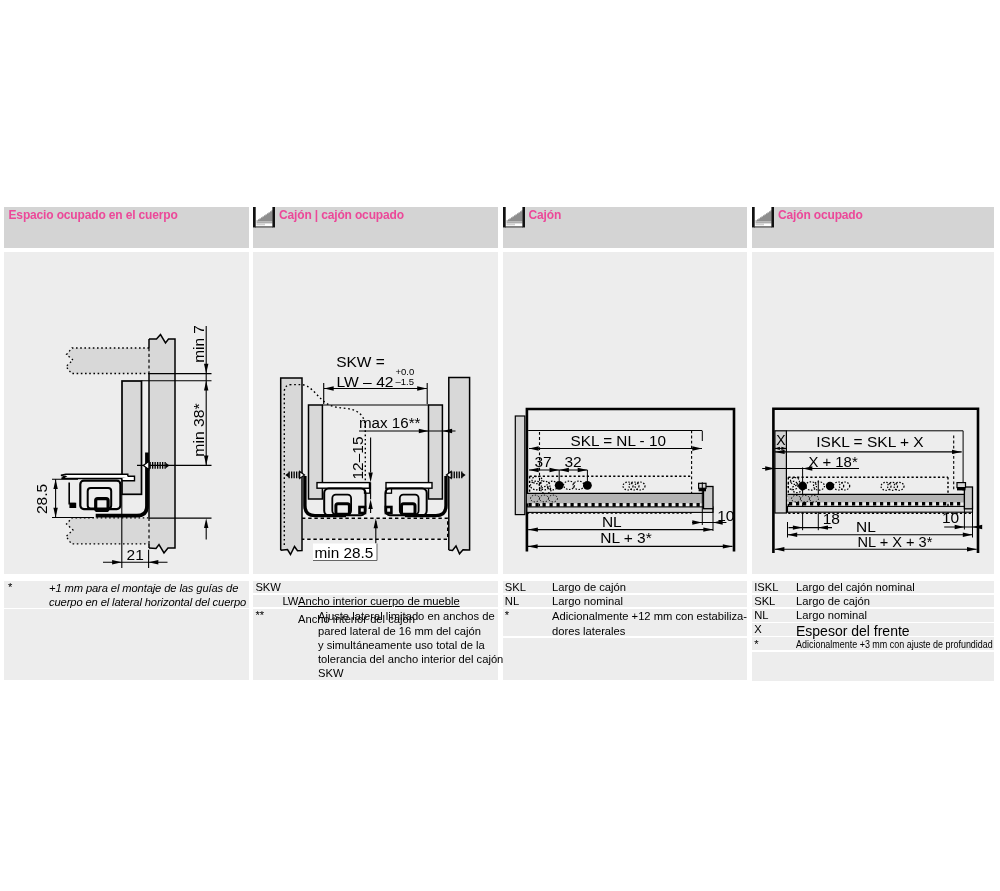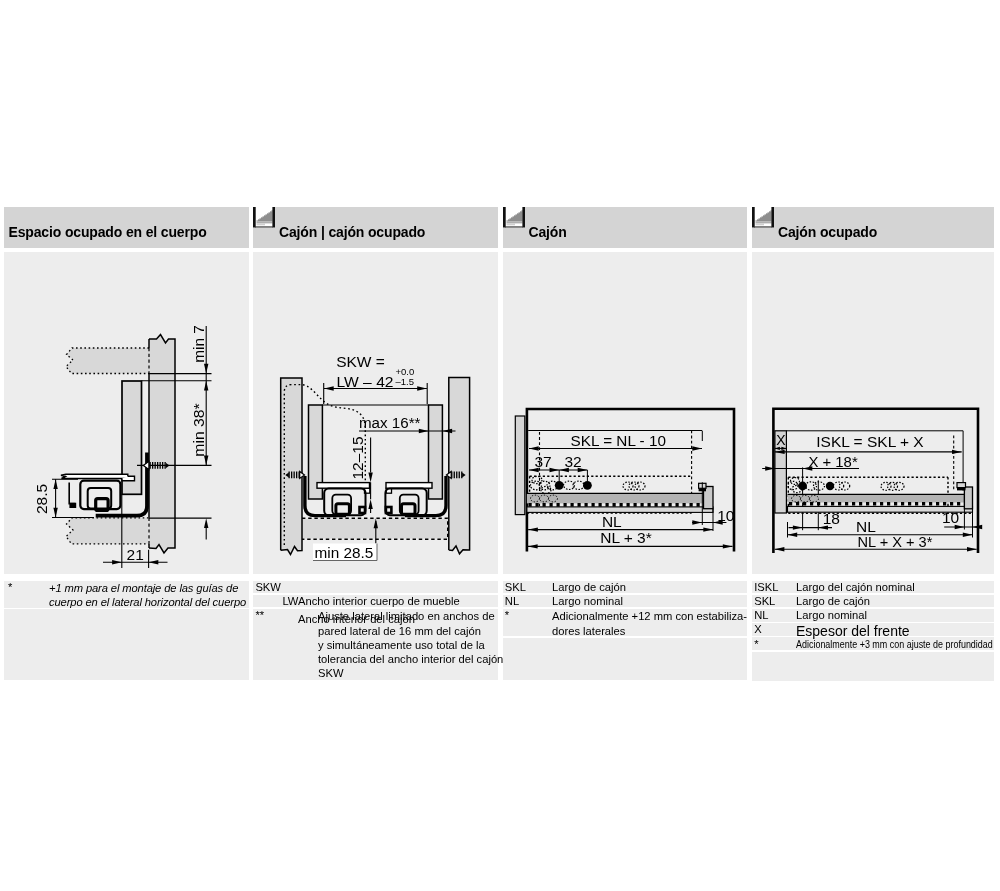--- a/index.html
+++ b/index.html
@@ -1,19 +1,19 @@
 <!DOCTYPE html>
 <html><head>
 <meta charset="utf-8">
 <style>
   html,body{margin:0;padding:0;background:#fff;}
   body{width:1000px;height:891px;position:relative;font-family:"Liberation Sans",sans-serif;overflow:hidden;}
   .hdr{position:absolute;top:207px;height:41px;background:#d4d4d4;}
   .bdy{position:absolute;top:251.5px;height:322.7px;background:#ededed;}
-  .ttl{position:absolute;top:208px;font-size:14px;font-weight:bold;color:#000000;white-space:nowrap;letter-spacing:-0.15px;margin-top:16px;}
+  .ttl{position:absolute;top:208px;font-size:12px;font-weight:bold;color:#ec4899;white-space:nowrap;letter-spacing:-0.15px;}
   .fn{position:absolute;background:#ededed;font-size:11.2px;color:#111;line-height:14.2px;}
   .fl{position:absolute;}
   .fd{position:absolute;}
   .icon{position:absolute;top:207px;width:22px;height:20.5px;}
   svg.ov{position:absolute;left:0;top:0;}
   text{font-family:"Liberation Sans",sans-serif;fill:#000;}
 </style>
 </head>
 <body>
 
@@ -64,21 +64,21 @@
 <div class="fn" style="left:4px;top:609.4px;width:244.7px;height:71.1px;"></div>
 <div class="fl" style="left:8px;top:581px;font-size:11.2px;">*</div>
 <div class="fd" style="left:49px;top:581px;font-size:11.2px;line-height:14.2px;letter-spacing:-0.12px;font-style:italic;">+1 mm para el montaje de las guías de<br>cuerpo en el lateral horizontal del cuerpo</div>
 
 <div class="fn" style="left:253.4px;top:580.5px;width:244.7px;height:12.7px;"></div>
 <div class="fn" style="left:253.4px;top:594.7px;width:244.7px;height:12.7px;"></div>
 <div class="fn" style="left:253.4px;top:608.9px;width:244.7px;height:71.6px;"></div>
 <div class="fl" style="left:255.4px;top:581px;font-size:11.2px;">SKW</div>
 <div class="fd" style="left:298px;top:581px;font-size:11.2px;margin-top:32px;">Ancho interior del cajón</div>
 <div class="fl" style="left:255.4px;top:595.2px;font-size:11.2px;margin-left:27px;">LW</div>
-<div class="fd" style="left:298px;top:595.2px;font-size:11.2px;">Ancho interior cuerpo de mueble</div>
+<div class="fd" style="left:298px;top:595.2px;font-size:11.2px;text-decoration:underline;">Ancho interior cuerpo de mueble</div>
 <div class="fl" style="left:255.4px;top:609.4px;font-size:11.2px;">**</div>
 <div class="fd" style="left:298px;top:609.4px;font-size:11.2px;line-height:14.2px;margin-left:20px;">Ajuste lateral limitado en anchos de<br>pared lateral de 16 mm del cajón<br>y simultáneamente uso total de la<br>tolerancia del ancho interior del cajón<br>SKW</div>
 
 <div class="fn" style="left:502.8px;top:580.5px;width:244.7px;height:12.7px;"></div>
 <div class="fn" style="left:502.8px;top:594.7px;width:244.7px;height:12.7px;"></div>
 <div class="fn" style="left:502.8px;top:608.9px;width:244.7px;height:27.2px;"></div>
 <div class="fn" style="left:502.8px;top:637.6px;width:244.7px;height:42.9px;"></div>
 <div class="fl" style="left:504.8px;top:581px;font-size:11.2px;">SKL</div>
 <div class="fd" style="left:552px;top:581px;font-size:11.2px;">Largo de cajón</div>
 <div class="fl" style="left:504.8px;top:595.2px;font-size:11.2px;">NL</div>

